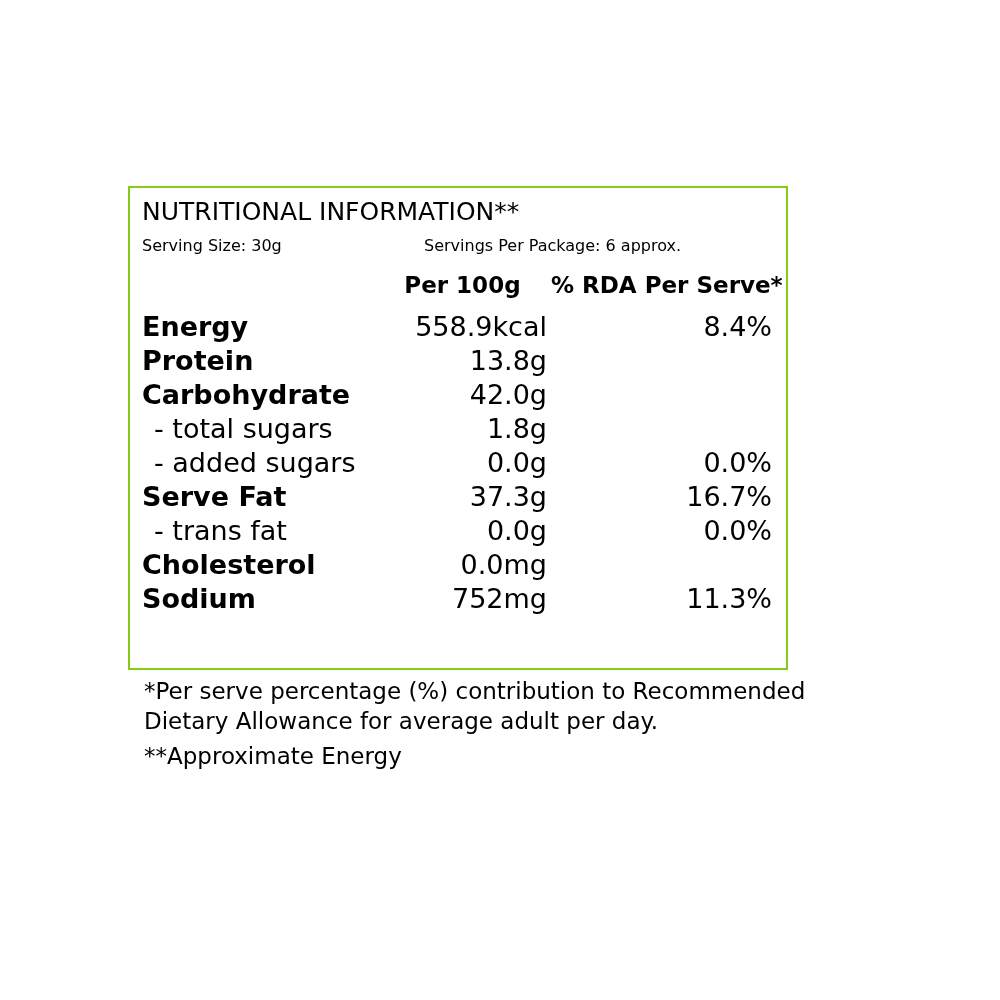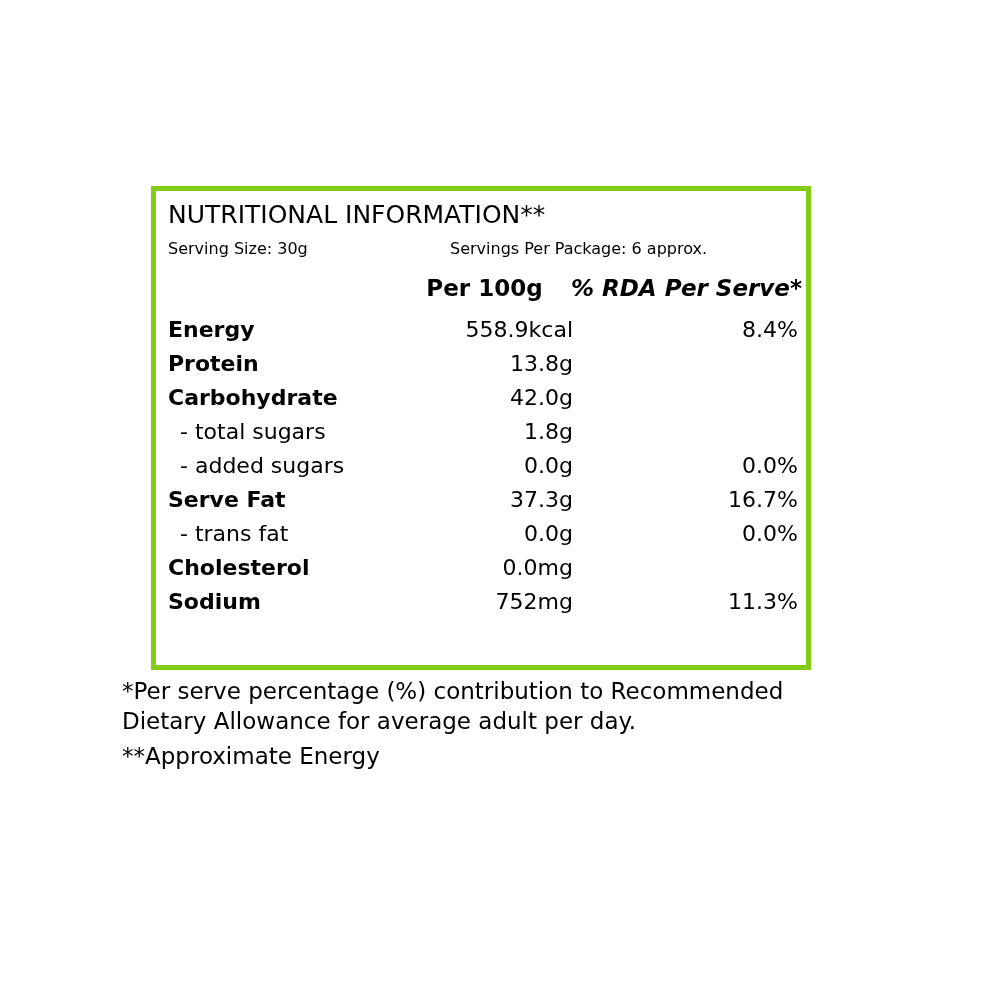--- a/index.html
+++ b/index.html
@@ -11,25 +11,25 @@
     width: 1000px;
     height: 1000px;
     font-family: "DejaVu Sans", sans-serif;
     color: #000000;
     position: relative;
     overflow: hidden;
   }
 
   #panel {
     position: absolute;
-    left: 151px;
+    left: 128px;
     top: 186px;
     width: 660px;
     height: 484px;
-    border: 5px solid #84cc16;
+    border: 2px solid #84cc16;
     box-sizing: border-box;
   }
 
   .inner {
     position: absolute;
     left: 12px;
     top: 8px;
     right: 10px;
   }
 
@@ -54,45 +54,45 @@
     display: flex;
     font-weight: bold;
     font-size: 23px;
     line-height: 30px;
     margin-top: 9px;
     white-space: nowrap;
     gap: 23px;
   }
   .col-head .c1 { width: 267px; }
   .col-head .c2 { width: 138px; text-align: left; }
-  .col-head .c3 { width: 225px; text-align: right; font-style: italic; }
+  .col-head .c3 { width: 225px; text-align: right; }
 
   table.nut {
     border-collapse: collapse;
     width: 630px;
     margin-top: 10px;
     table-layout: fixed;
   }
   table.nut td {
     padding: 0;
-    font-size: 22px;
+    font-size: 27px;
     line-height: 34px;
     white-space: nowrap;
     vertical-align: baseline;
   }
   td.label { width: 267px; text-align: left; }
   td.val   { width: 138px; text-align: right; padding-right: 2px; }
   td.rda   { width: 225px; text-align: right; padding-right: 8px; }
 
   .bold { font-weight: bold; }
   .indent { padding-left: 12px !important; }
 
   #footnotes {
     position: absolute;
-    left: 122px;
+    left: 144px;
     top: 676px;
     width: 700px;
     font-size: 23px;
     line-height: 30px;
   }
   #footnotes .fn-line { white-space: nowrap; }
   .fn-gap { height: 5px; }
 </style>
 </head>
 <body>

